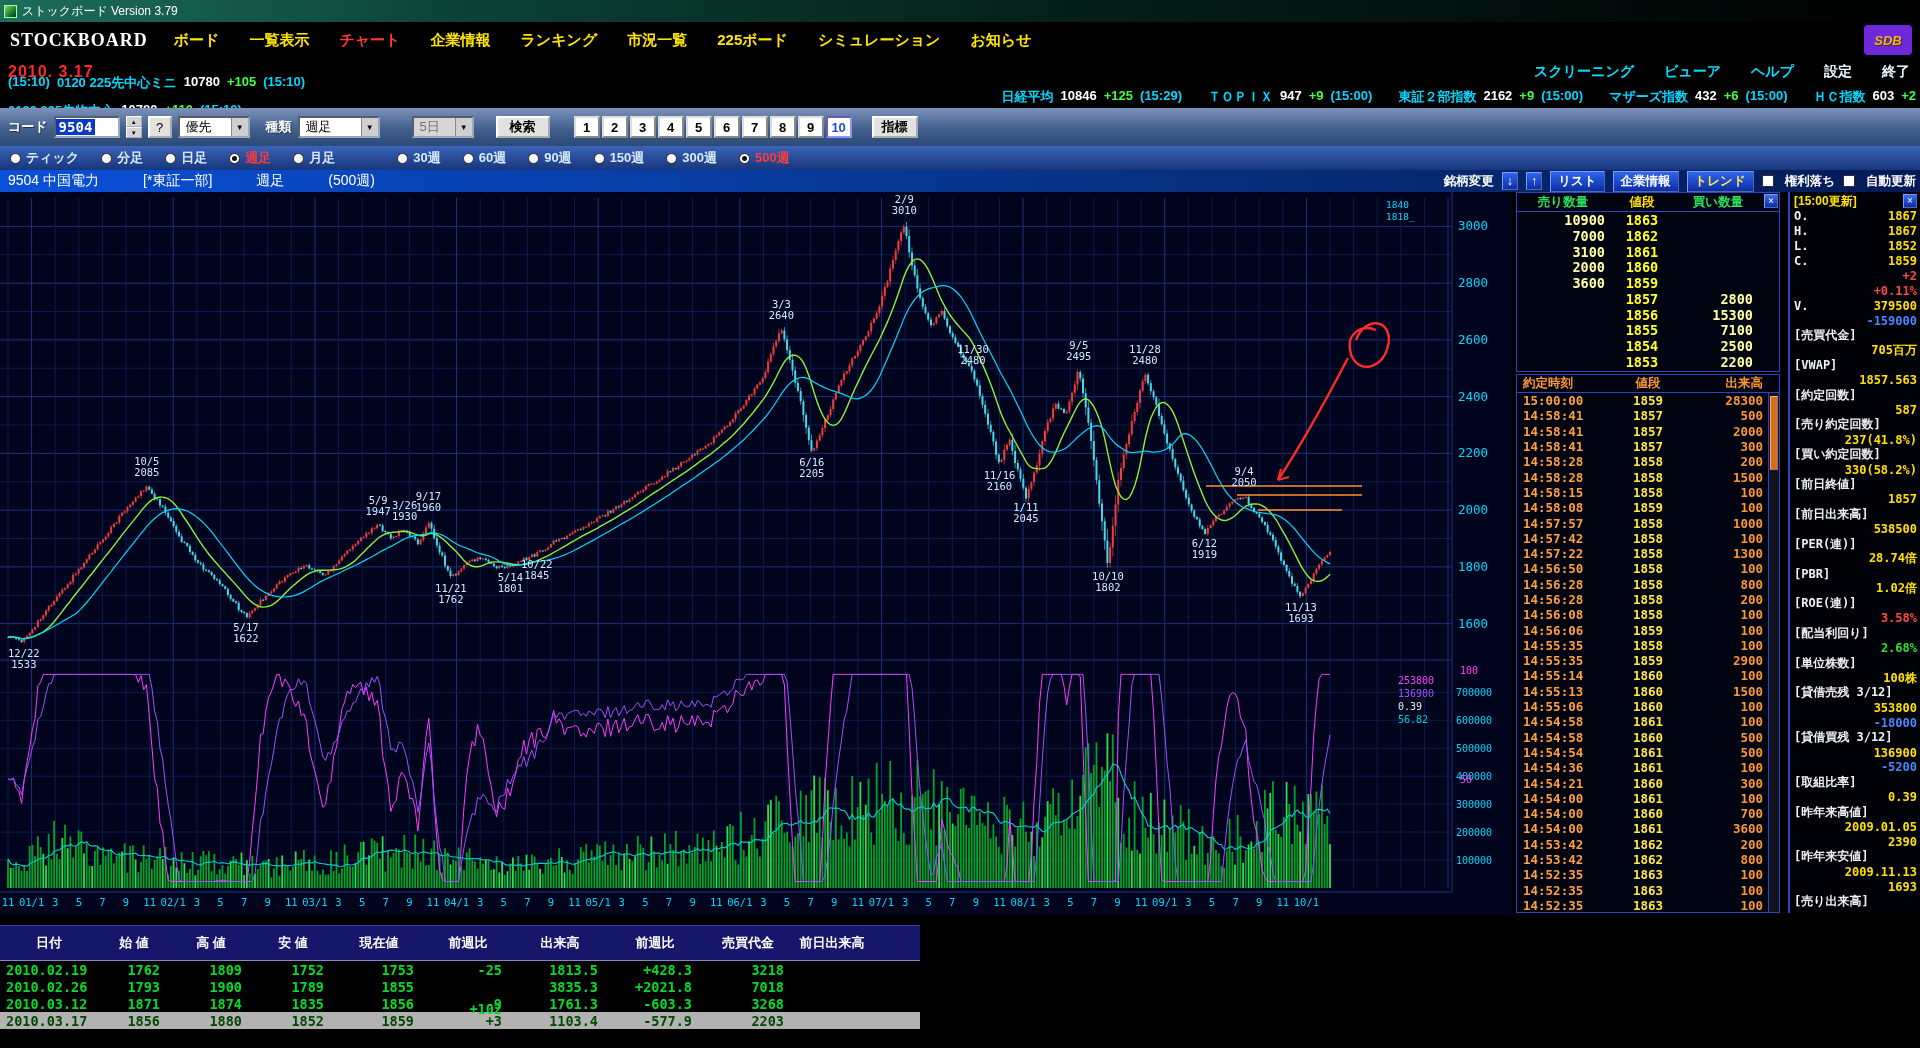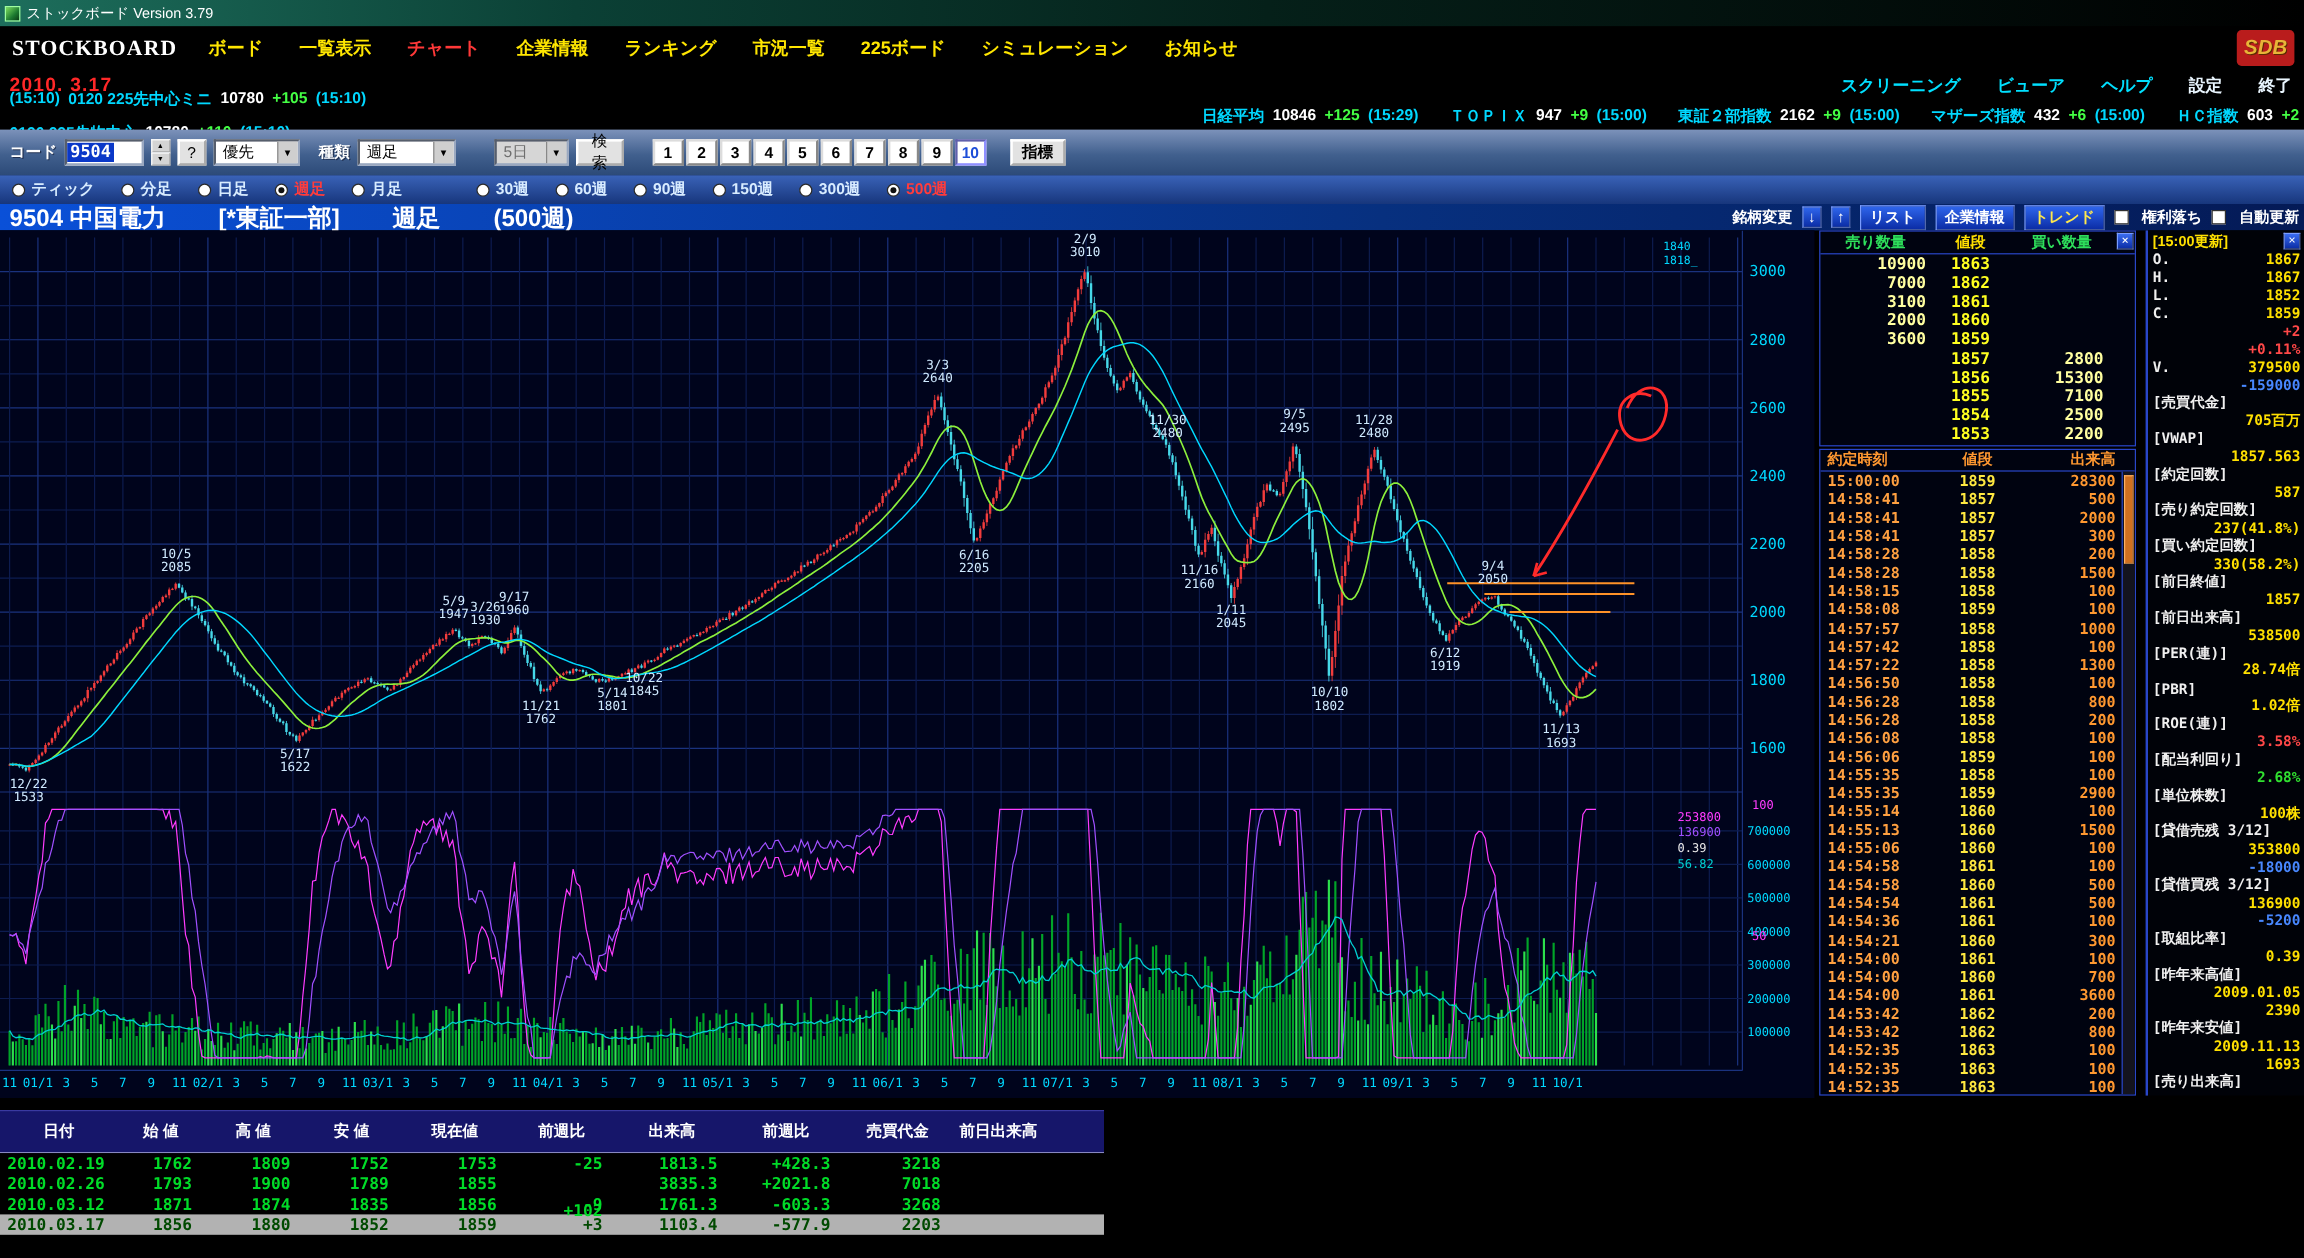--- a/index.html
+++ b/index.html
@@ -14,23 +14,23 @@
     display:flex; align-items:center; padding-left:4px; font-size:12px; }
   #title-icon { width:13px; height:13px; margin-right:5px;
     background:linear-gradient(135deg,#7fe060,#1c7a30 60%,#0a3a14); border:1px solid #9fff9f; }
 
   
   #menubar { top:22px; left:0; right:0; height:36px; background:#000; display:flex; align-items:center; }
   #logo { font-weight:bold; font-size:18px; letter-spacing:1px; color:#fff; margin:0 26px 0 10px;
     font-family:"Liberation Serif","DejaVu Serif",serif; }
   .menu-item { color:#ffe600; font-weight:bold; font-size:15px; margin-right:30px; cursor:pointer; }
   .menu-item.active { color:#ff3838; }
-  #sdb-logo { margin-left:auto; margin-right:8px; width:48px; height:30px; background:#b91c1c;
+  #sdb-logo { margin-left:auto; margin-right:8px; width:48px; height:30px; background:#6d28d9;
     border-radius:4px; display:flex; align-items:center; justify-content:center;
-    color:#e8b438; font-weight:900; font-style:italic; font-size:17px;
+    color:#e8b438; font-weight:900; font-style:italic; font-size:13px;
     text-shadow:1px 1px 0 #5a2a00; }
 
   
   #datebar { top:58px; left:0; right:0; height:28px; background:#000; display:flex; align-items:center; }
   #date-text { color:#ff2828; font-weight:bold; font-size:16px; margin-left:8px; letter-spacing:1px; }
   #date-links { margin-left:auto; display:flex; gap:30px; margin-right:10px; }
   .date-link { color:#00e0ff; font-weight:bold; font-size:14px; cursor:pointer; }
   .date-action { color:#eaf6ff; font-weight:bold; font-size:14px; cursor:pointer; }
 
   
@@ -70,21 +70,21 @@
   .p-opt { display:flex; align-items:center; gap:5px; cursor:pointer; }
   .radio { width:11px; height:11px; border-radius:50%; background:#fff; border:1px solid #2a2a2a; position:relative; }
   .radio.sel::after { content:''; position:absolute; inset:2px; border-radius:50%; background:#111; }
   .p-lbl { font-size:13px; font-weight:bold; color:#d8ecff; }
   .p-lbl.red { color:#ff3c3c; }
   .p-gap { margin-left:40px; }
 
   
   #stockbar { top:170px; left:0; right:0; height:22px;
     background:linear-gradient(90deg,#0a50d8,#07307f 60%,#041a56); display:flex; align-items:center; }
-  .sb-item { font-size:20px; font-weight:bold; color:#fff; margin-right:44px; white-space:nowrap; }
+  .sb-item { font-size:14px; font-weight:normal; color:#fff; margin-right:44px; white-space:nowrap; }
   .sb-item:first-child { margin-left:8px; }
   #sb-right { margin-left:auto; display:flex; align-items:center; gap:8px; margin-right:4px; }
   .bbtn { background:linear-gradient(#2f66ec,#0b2da6); border:1px outset #7a9cff; color:#fff;
     font-size:12.5px; font-weight:bold; padding:1px 7px; cursor:pointer; white-space:nowrap; }
   .bbtn.small { padding:1px 4px; }
   .bbtn.trend { color:#ffe84c; }
   .cb { width:12px; height:12px; background:#fff; border:1px solid #303030; display:inline-block; }
   .cb-lbl { font-size:12.5px; font-weight:bold; color:#fff; margin-left:3px; white-space:nowrap; }
 
   
@@ -247,21 +247,21 @@
   </div>
   <span class="tb-label" style="margin-left:10px">種類</span>
   <div class="combo" style="width:82px">
     <span class="cv">週足</span>
     <span class="arrow" style="margin-left:auto">▼</span>
   </div>
   <div class="combo disabled" style="width:62px; margin-left:26px">
     <span class="cv">5日</span>
     <span class="arrow" style="margin-left:auto">▼</span>
   </div>
-  <button class="btn3d" style="width:40px; font-weight:normal">検索</button>
+  <button class="btn3d" style="margin-left:16px; width:54px; font-weight:bold">検索</button>
   <div id="page-buttons" class="flex" style="gap:2px; margin-left:18px">
       <span class="page-btn">1</span>
       <span class="page-btn">2</span>
       <span class="page-btn">3</span>
       <span class="page-btn">4</span>
       <span class="page-btn">5</span>
       <span class="page-btn">6</span>
       <span class="page-btn">7</span>
       <span class="page-btn">8</span>
       <span class="page-btn">9</span>

